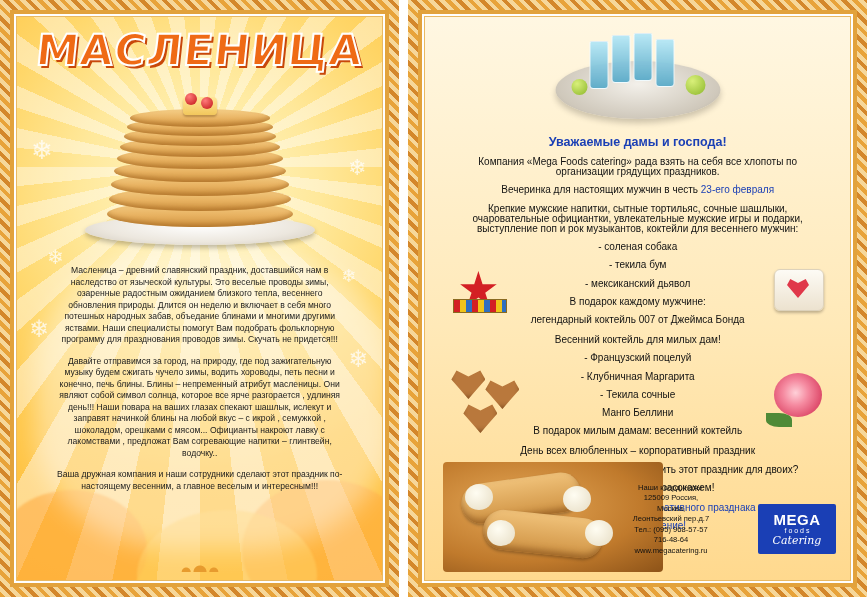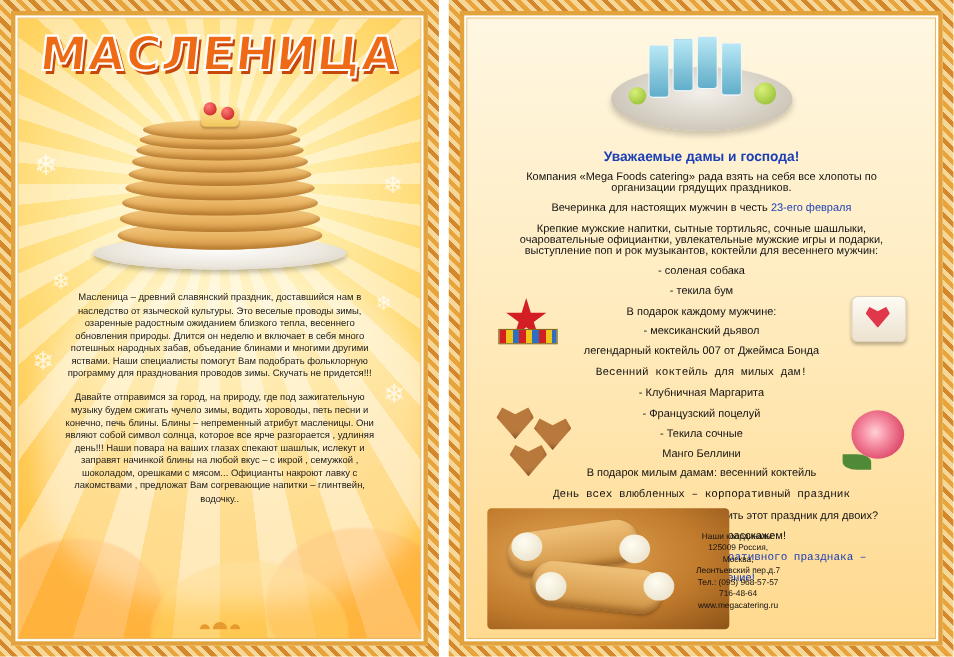--- a/index.html
+++ b/index.html
@@ -129,21 +129,21 @@
   .r-heading{
     position:absolute;left:0;right:0;top:118px;text-align:center;
     color:#1a3fb5;font-size:12.5px;font-weight:bold;
   }
   .r-text{
     position:absolute;left:28px;right:28px;top:140px;
     text-align:center;font-size:10px;line-height:10.2px;color:#111;
   }
   .r-text p{margin:0 0 8px 0;}
   .r-text .accent{color:#1a3fb5;}
-  .r-text .block-title{margin-top:10px;font-family:Liberation Mono, monospace;}
+  .r-text .block-title{margin-top:10px;}
 
   .medal{
     position:absolute;left:28px;top:250px;width:52px;height:46px;
   }
   .star{
     position:absolute;left:6px;top:4px;width:38px;height:38px;
     background:#d31f24;
     clip-path:polygon(50% 0%,61% 35%,98% 35%,68% 57%,79% 91%,50% 70%,21% 91%,32% 57%,2% 35%,39% 35%);
     box-shadow:0 1px 2px rgba(0,0,0,.4);
   }
@@ -243,20 +243,21 @@
         <div class="pancake" style="width:146px;height:18px;bottom:109px;"></div>
         <div class="pancake" style="width:140px;height:18px;bottom:118px;"></div>
         <div class="butter" style="bottom:130px;"></div>
         <div class="berry" style="left:100px;bottom:140px;"></div>
         <div class="berry" style="left:116px;bottom:136px;"></div>
       </div>
 
       <div class="body-text">
         <p>Масленица – древний славянский праздник, доставшийся нам в наследство от языческой культуры. Это веселые проводы зимы, озаренные радостным ожиданием близкого тепла, весеннего обновления природы. Длится он неделю и включает в себя много потешных народных забав, объедание блинами и многими другими яствами. Наши специалисты помогут Вам подобрать фольклорную программу для празднования проводов зимы. Скучать не придется!!!</p>
         <p>Давайте отправимся за город, на природу, где под зажигательную музыку будем сжигать чучело зимы, водить хороводы, петь песни и конечно, печь блины. Блины – непременный атрибут масленицы. Они являют собой символ солнца, которое все ярче разгорается , удлиняя день!!! Наши повара на ваших глазах спекают шашлык, ислекут и заправят начинкой блины на любой вкус – с икрой , семужкой , шоколадом, орешками с мясом... Официанты накроют лавку с лакомствами , предложат Вам согревающие напитки – глинтвейн, водочку..</p>
+        <p class="last">Ваша дружная компания и наши сотрудники сделают этот праздник по-настоящему весенним, а главное веселым и интересным!!!</p>
       </div>
 
       <div class="bottom-orn"></div>
     </div>
   </div>
 
   <div class="page right-page">
     <div class="orn-border"></div>
     <div class="orn-border2"></div>
     <div class="orn-inner-line"></div>
@@ -276,27 +277,27 @@
       <div class="r-heading">Уважаемые дамы и господа!</div>
 
       <div class="r-text">
         <p>Компания «Mega Foods catering» рада  взять на себя все хлопоты по организации грядущих праздников.</p>
         <p>
           <span>Вечеринка для настоящих мужчин в честь </span><span class="accent">23-его февраля</span>
         </p>
         <p>Крепкие мужские напитки, сытные тортильяс, сочные шашлыки, очаровательные официантки, увлекательные  мужские игры и подарки, выступление поп и рок музыкантов, коктейли для весеннего мужчин:</p>
         <p>- соленая собака</p>
         <p>- текила бум</p>
+        <p>- мексиканский дьявол</p>
         <p>В подарок каждому мужчине:</p>
-        <p>- мексиканский дьявол</p>
         <p>легендарный коктейль 007 от Джеймса Бонда</p>
 
         <p class="block-title">Весенний коктейль для милых дам!</p>
+        <p>- Французский поцелуй</p>
         <p>- Клубничная Маргарита</p>
-        <p>- Французский поцелуй</p>
         <p>- Текила сочные</p>
         <p>Манго Беллини</p>
         <p>В подарок милым дамам: весенний коктейль</p>
 
         <p class="block-title">День всех влюбленных – корпоративный праздник</p>
         <p>Не знаете, как всем коллективом отметить этот праздник  для двоих?</p>
         <p>Позвоните – Мы Вам расскажем!</p>
 
         <p class="accent block-title">С 01 февраля  при заказе корпоративного  празднака –</p>
         <p class="accent">Супер предложение!</p>
@@ -336,17 +337,22 @@
       <div class="coords">
         <div>Наши координаты:</div>
         <div>125009 Россия,</div>
         <div>Москва,</div>
         <div>Леонтьевский пер.д.7</div>
         <div>Тел.: (095) 968-57-57</div>
         <div>716-48-64</div>
         <div>www.megacatering.ru</div>
       </div>
 
+      <div class="logo">
+        <div class="l1">MEGA</div>
+        <div class="l2">f o o d s</div>
+        <div class="l3">Catering</div>
+      </div>
 
     </div>
   </div>
 
 </div>
 
 </body></html>

